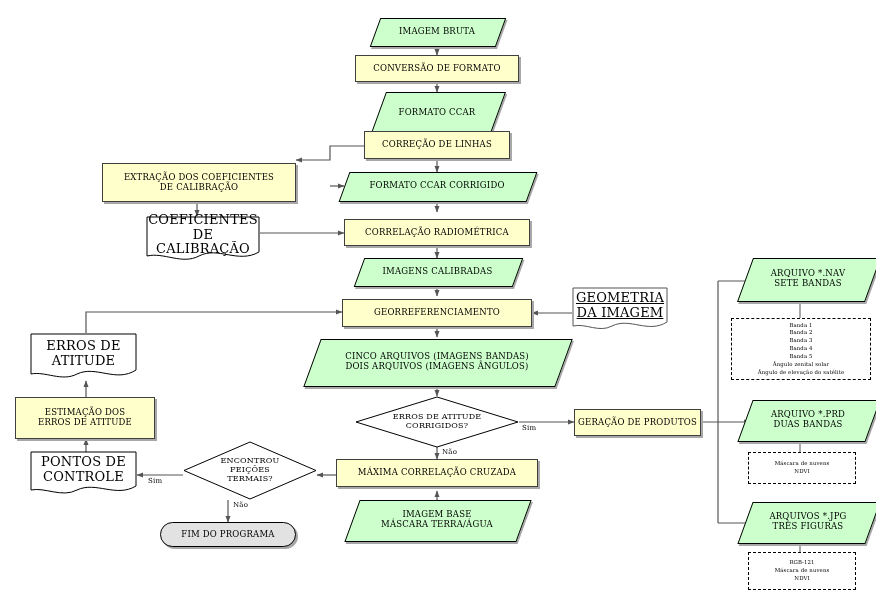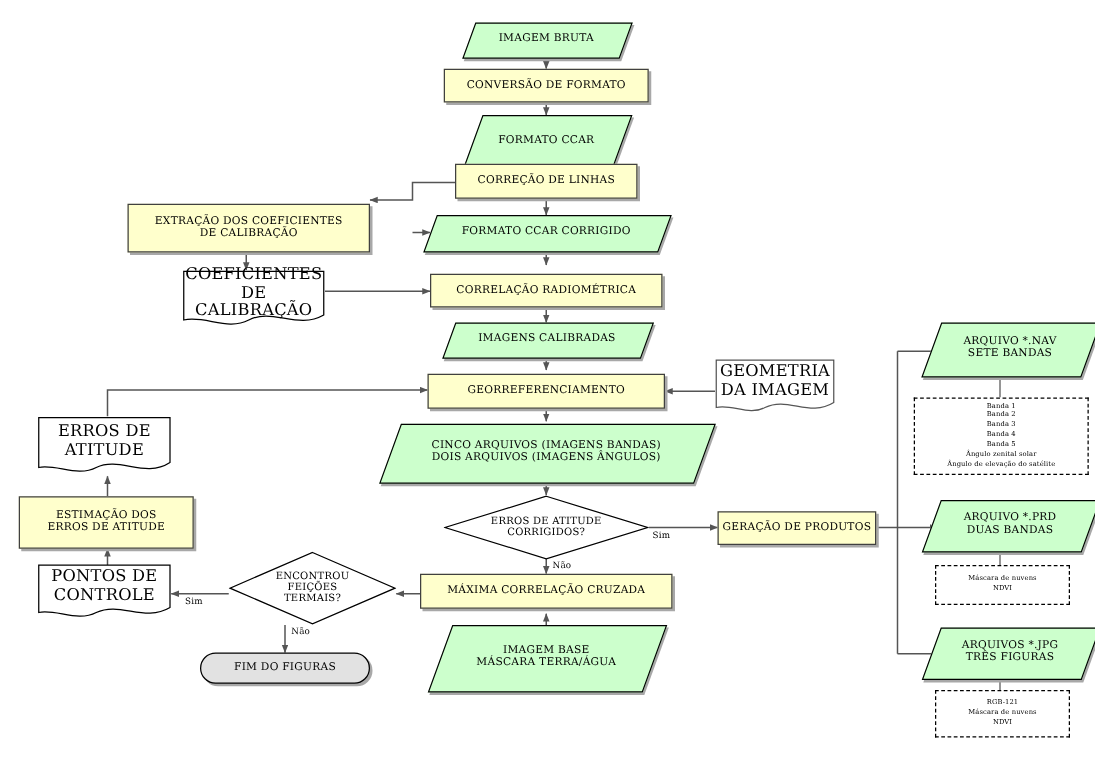--- a/index.html
+++ b/index.html
@@ -150,21 +150,21 @@
 
   <div class="node data" style="left:359px;top:258px;width:157px;height:27px;">
     <span class="skew"></span>
     <span class="lbl">IMAGENS CALIBRADAS</span>
   </div>
 
   <div class="node proc" style="left:342px;top:299px;width:190px;height:28px;">
     <span class="lbl">GEORREFERENCIAMENTO</span>
   </div>
 
-  <div class="node doc" style="left:572px;top:287px;width:96px;height:45px;">
+  <div class="node doc" style="left:572px;top:287px;width:96px;height:45px;text-decoration:underline;">
     <svg viewBox="0 0 96 45" preserveAspectRatio="none">
       <path d="M1,1 H95 V35 C76,47 58,30 40,39 C27,46 14,36 1,39 Z" fill="#ffffff" stroke="#555" stroke-width="1"></path>
     </svg>
     <span class="lbl">GEOMETRIA
 DA IMAGEM</span>
   </div>
 
   <div class="node data" style="left:312px;top:339px;width:250px;height:46px;">
     <span class="skew"></span>
     <span class="lbl">CINCO ARQUIVOS (IMAGENS BANDAS)
@@ -182,21 +182,21 @@
   <div class="elabel" style="left:442px;top:448px;">Não</div>
 
   <div class="node proc" style="left:574px;top:409px;width:127px;height:27px;">
     <span class="lbl">GERAÇÃO DE PRODUTOS</span>
   </div>
 
   <div class="node proc" style="left:336px;top:459px;width:202px;height:28px;">
     <span class="lbl">MÁXIMA CORRELAÇÃO CRUZADA</span>
   </div>
 
-  <div class="node data" style="left:352px;top:500px;width:170px;height:52px;">
+  <div class="node data" style="left:352px;top:500px;width:170px;height:40px;">
     <span class="skew"></span>
     <span class="lbl">IMAGEM BASE
 MÁSCARA TERRA/ÁGUA</span>
   </div>
 
   <div class="node dec" style="left:183px;top:441px;width:134px;height:59px;">
     <svg viewBox="0 0 134 59" preserveAspectRatio="none">
       <path d="M67,1 L133,29.5 L67,58 L1,29.5 Z" fill="#ffffff" stroke="#000" stroke-width="1"></path>
     </svg>
     <span class="lbl">ENCONTROU
@@ -221,21 +221,21 @@
 
   <div class="node doc" style="left:30px;top:333px;width:107px;height:48px;">
     <svg viewBox="0 0 107 48" preserveAspectRatio="none">
       <path d="M1,1 H106 V37 C86,50 66,32 47,41 C32,49 15,38 1,41 Z" fill="#ffffff" stroke="#000" stroke-width="1"></path>
     </svg>
     <span class="lbl">ERROS DE
 ATITUDE</span>
   </div>
 
   <div class="node term" style="left:160px;top:522px;width:136px;height:25px;">
-    <span class="lbl">FIM DO FIGURAS</span>
+    <span class="lbl">FIM DO PROGRAMA</span>
   </div>
 
   <div class="node data" style="left:745px;top:258px;width:126px;height:42px;">
     <span class="skew"></span>
     <span class="lbl">ARQUIVO *.NAV
 SETE BANDAS</span>
   </div>
   <div class="node note" style="left:731px;top:318px;width:140px;height:62px;">
     <span class="lbl">Banda 1
 Banda 2

